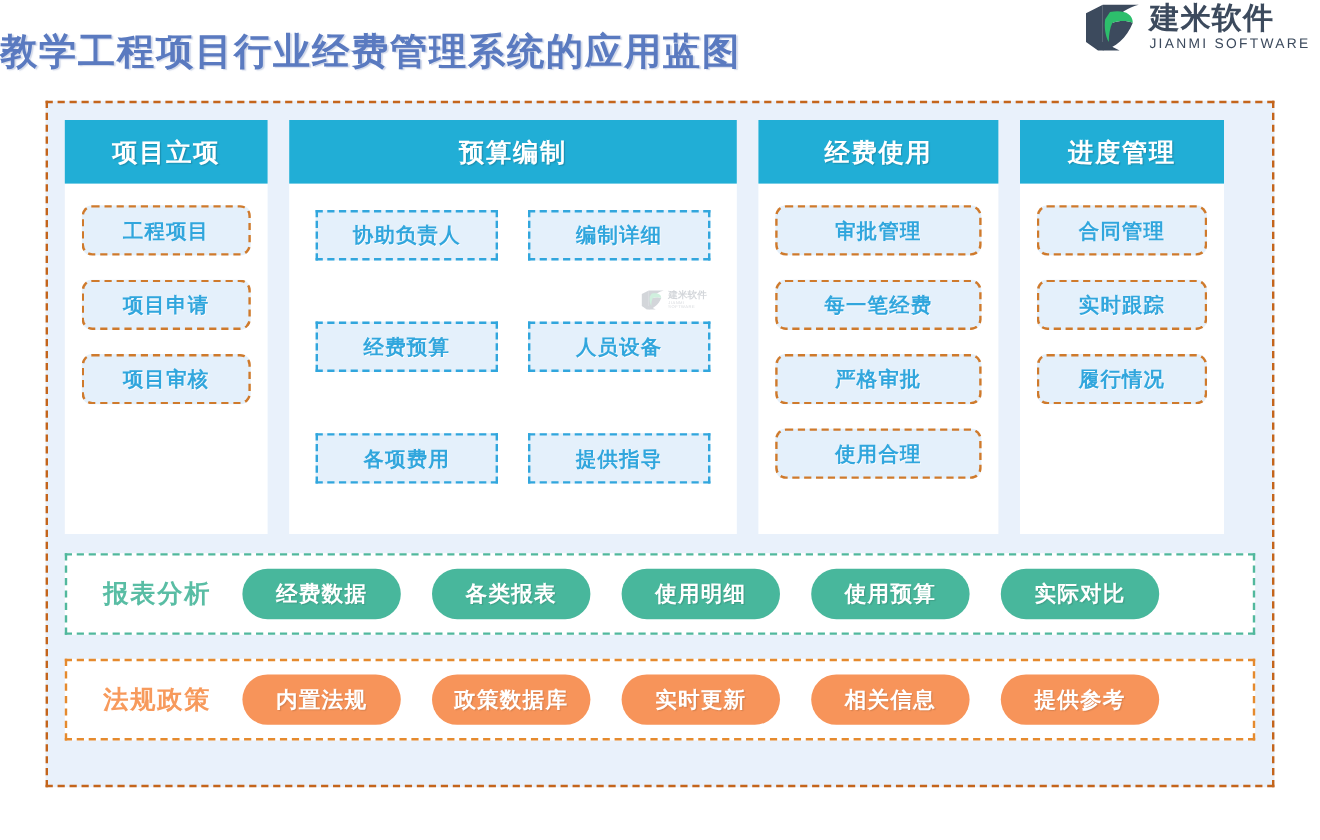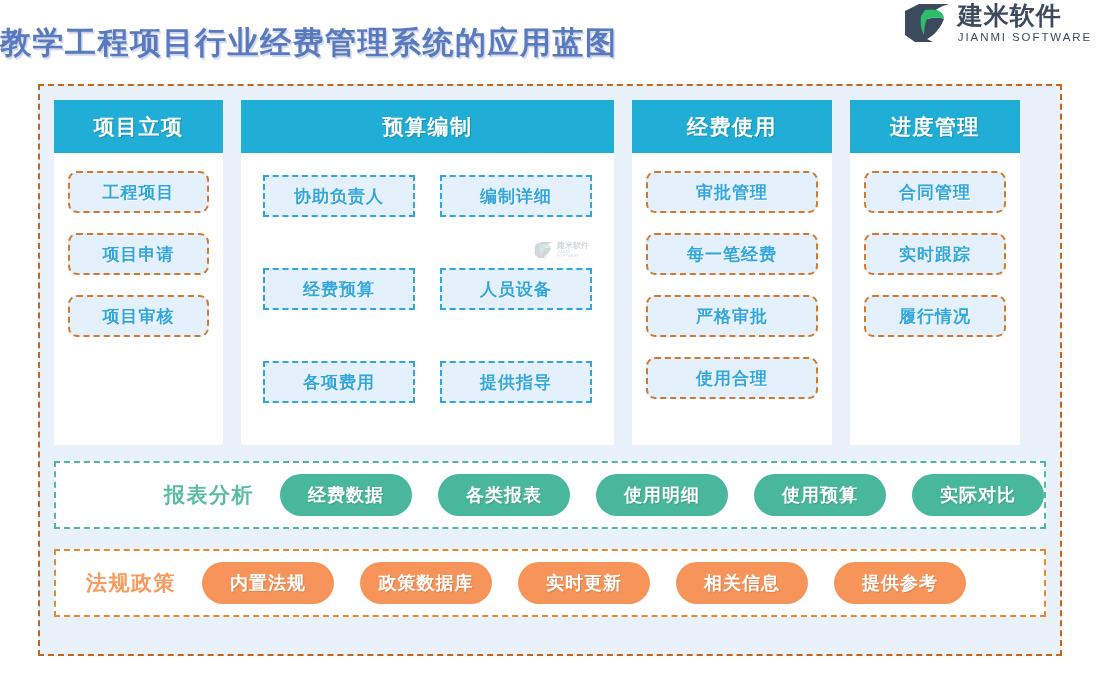--- a/index.html
+++ b/index.html
@@ -124,21 +124,21 @@
 
   
   .strip {
     margin-top: 16px;
     height: 68px;
     background: #ffffff;
     display: flex; align-items: center;
     padding-left: 30px;
     gap: 26px;
   }
-  .strip.green { border: 2px dashed #51b89d; justify-content: flex-end; }
+  .strip.green { border: 2px dashed #51b89d; }
   .strip.orange { border: 2px dashed #e58a2e; margin-top: 20px; }
 
   .strip-label {
     font-size: 21px; font-weight: 700;
     letter-spacing: 1.5px;
     text-shadow: 0.8px 0.8px 0 rgba(255,255,255,0.9);
     flex: none;
   }
   .strip.green .strip-label { color: #59bda4; }
   .strip.orange .strip-label { color: #f79a5c; }

